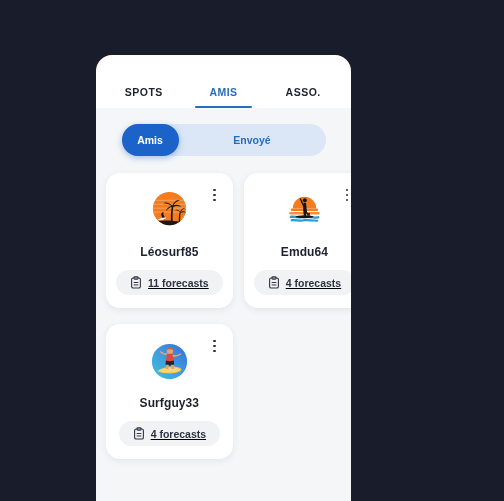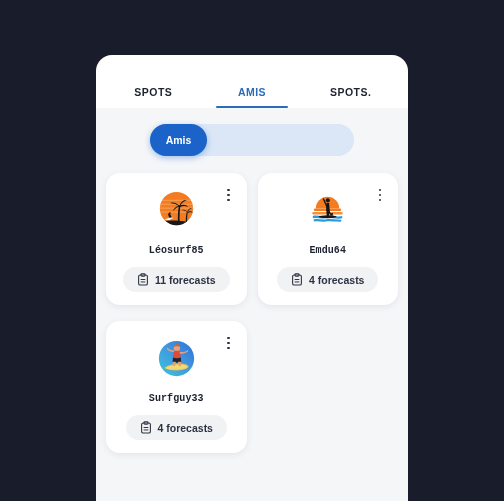--- a/index.html
+++ b/index.html
@@ -12,21 +12,21 @@
     background: #191c2a;
     font-family: "Liberation Sans", sans-serif;
     overflow: hidden;
   }
 
   
   #phone-frame {
     position: absolute;
     left: 96px;
     top: 55px;
-    width: 312px;
+    width: 255px;
     height: 446px;
     background: #7f1d1d;
     border-radius: 16px 16px 0 0;
     overflow: hidden;
     display: flex;
     flex-direction: column;
   }
 
   
   #tab-bar {
@@ -153,40 +153,40 @@
 
   .avatar {
     width: 47px;
     height: 47px;
     display: block;
     margin-top: 2px;
   }
 
   .friend-name {
     margin-top: 11px;
-    font-size: 10px;
+    font-size: 12px;
     font-weight: bold;
     color: #1d2230;
     letter-spacing: 0.1px;
     text-align: center;
-    font-family: Liberation Mono, monospace;
   }
 
   .forecast-badge {
     margin-top: 11px;
     height: 25px;
     background: #f1f2f4;
     border-radius: 13px;
     display: flex;
     align-items: center;
     justify-content: center;
     gap: 6px;
     padding: 0 14px;
     box-sizing: border-box;
     cursor: pointer;
+    text-decoration: underline;
   }
   .forecast-badge .clip-icon {
     width: 12px;
     height: 13px;
     flex: 0 0 auto;
     display: block;
   }
   .forecast-text {
     font-size: 10.5px;
     font-weight: bold;
@@ -206,31 +206,34 @@
 
     </div>
 
     <div class="tab active">
       <span class="tab-label">AMIS</span>
       <span class="tab-underline"></span>
     </div>
 
 
     <div class="tab">
-      <span class="tab-label">SPOTS.</span>
+      <span class="tab-label">ASSO.</span>
 
     </div>
 
   </div>
 
   <div id="content-area">
 
     <div id="segmented-control">
       <div class="segment active">
         <span>Amis</span>
+      </div>
+      <div class="segment">
+        <span>Envoyé</span>
       </div>
     </div>
 
     <div id="friend-grid">
 
       <div class="friend-card">
         <div class="kebab-menu">
           <i></i>
             <i></i>
             <i></i>

